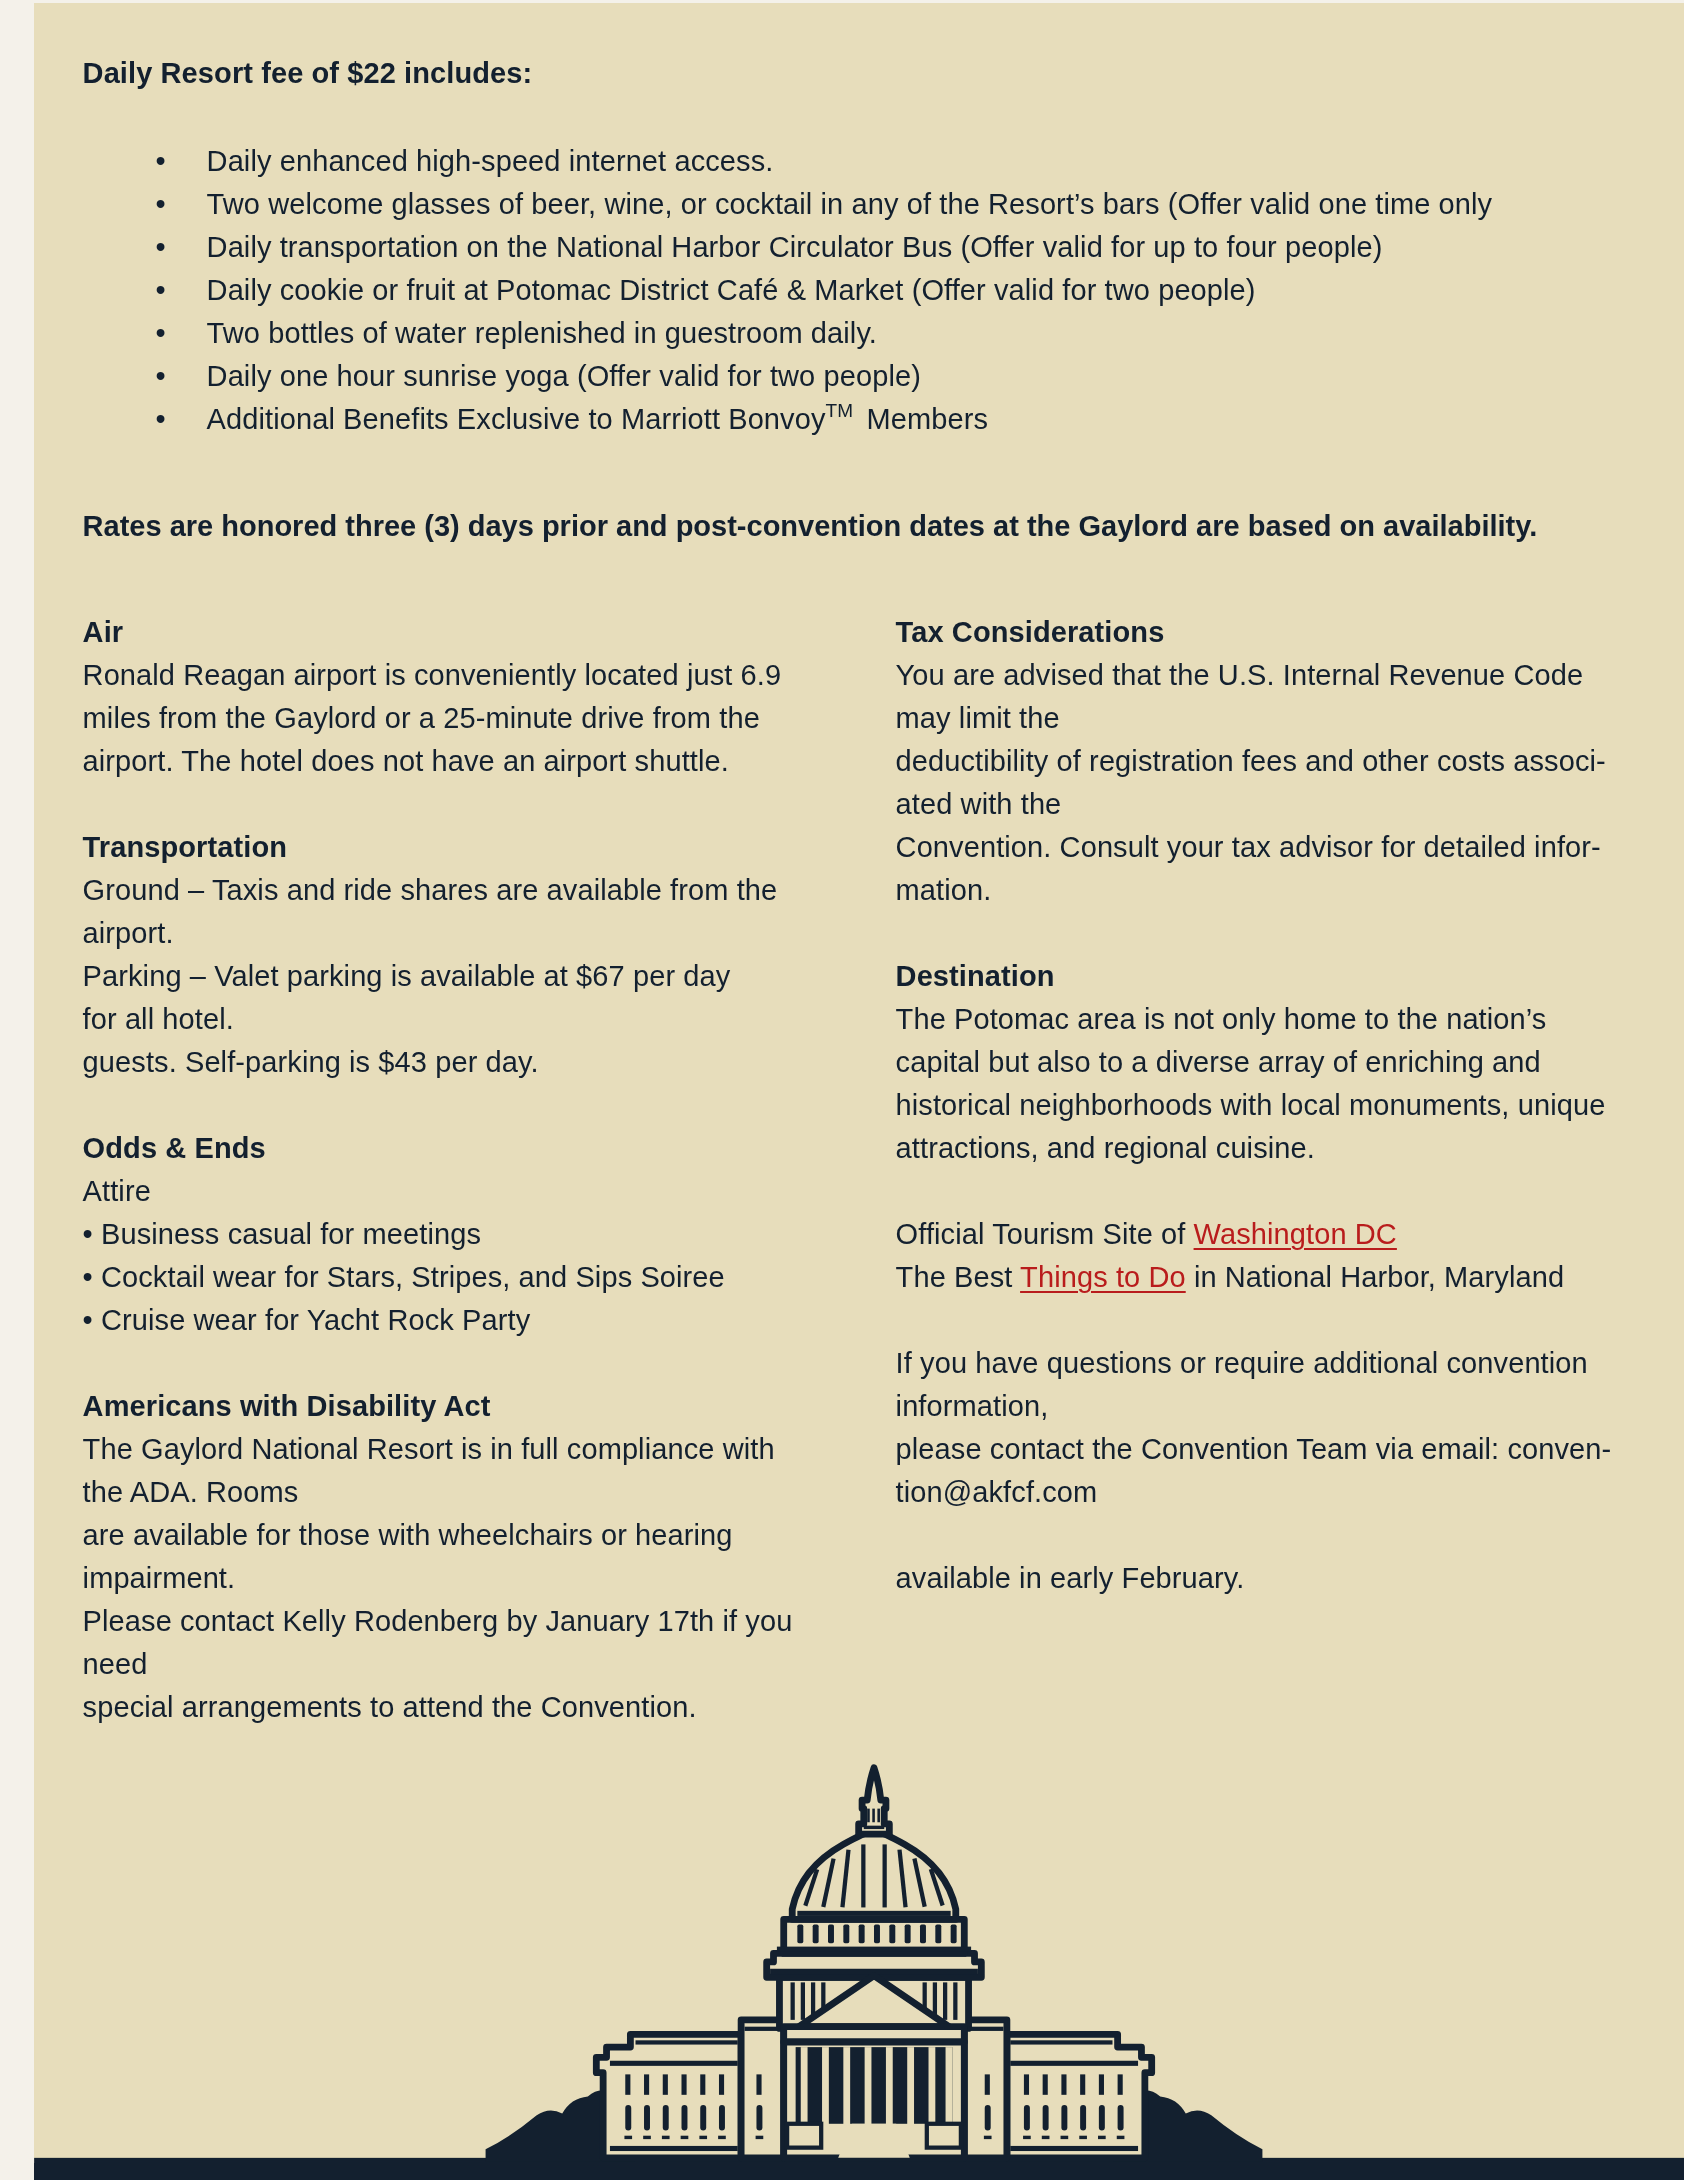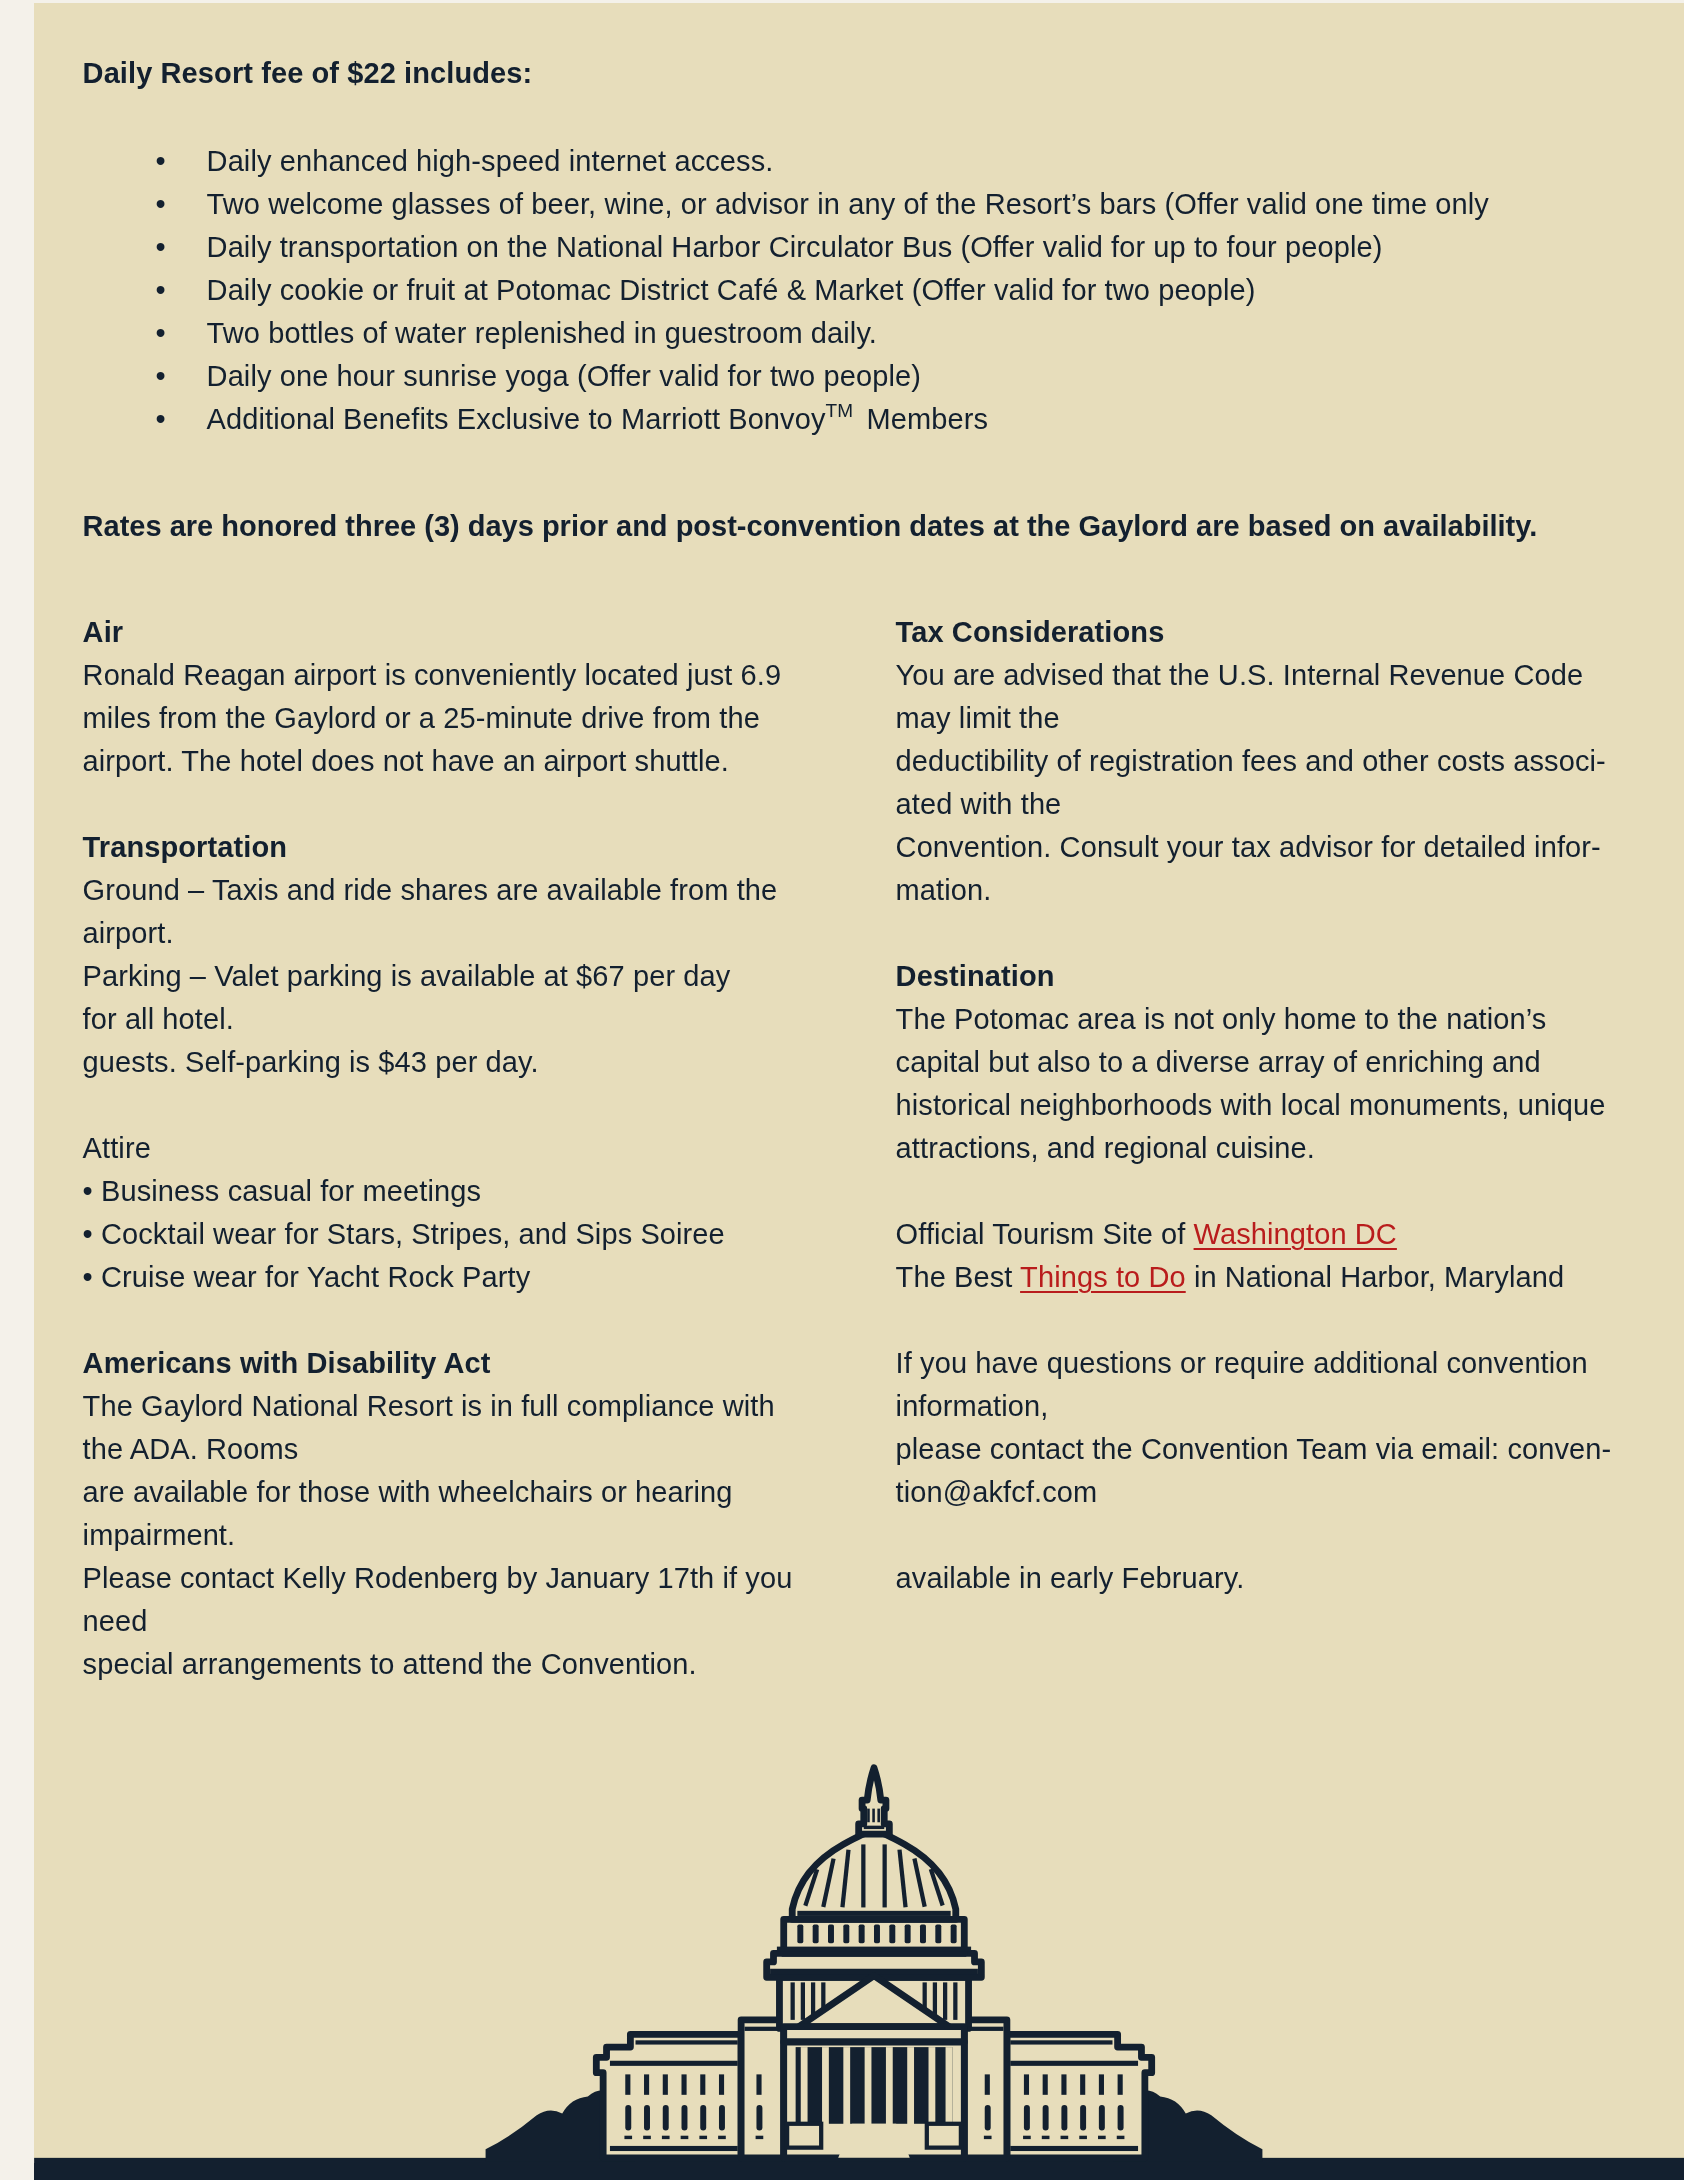--- a/index.html
+++ b/index.html
@@ -124,21 +124,21 @@
 
     <div class="h-main">Daily Resort fee of $22 includes:</div>
 
     <ul class="fee-list">
       <li>
         <span class="bullet">•</span>
         <span class="line">Daily enhanced high-speed internet access.</span>
       </li>
       <li>
         <span class="bullet">•</span>
-        <span class="line">Two welcome glasses of beer, wine, or advisor in any of the Resort’s bars (Offer valid one time only</span>
+        <span class="line">Two welcome glasses of beer, wine, or cocktail in any of the Resort’s bars (Offer valid one time only</span>
       </li>
       <li>
         <span class="bullet">•</span>
         <span class="line">Daily transportation on the National Harbor Circulator Bus (Offer valid for up to four people)</span>
       </li>
       <li>
         <span class="bullet">•</span>
         <span class="line">Daily cookie or fruit at Potomac District Café &amp; Market (Offer valid for two people)</span>
       </li>
       <li>
@@ -172,20 +172,21 @@
         <p>
           <span class="line">Ground – Taxis and ride shares are available from the</span>
           <span class="line">airport.</span>
           <span class="line">Parking – Valet parking is available at $67 per day</span>
           <span class="line">for all hotel.</span>
           <span class="line">guests. Self-parking is $43 per day.</span>
         </p>
       </div>
 
       <div class="section">
+        <h3>Odds &amp; Ends</h3>
         <p>
           <span class="line">Attire</span>
           <span class="line">• Business casual for meetings</span>
           <span class="line">• Cocktail wear for Stars, Stripes, and Sips Soiree</span>
           <span class="line">• Cruise wear for Yacht Rock Party</span>
         </p>
       </div>
 
       <div class="section">
         <h3>Americans with Disability Act</h3>

